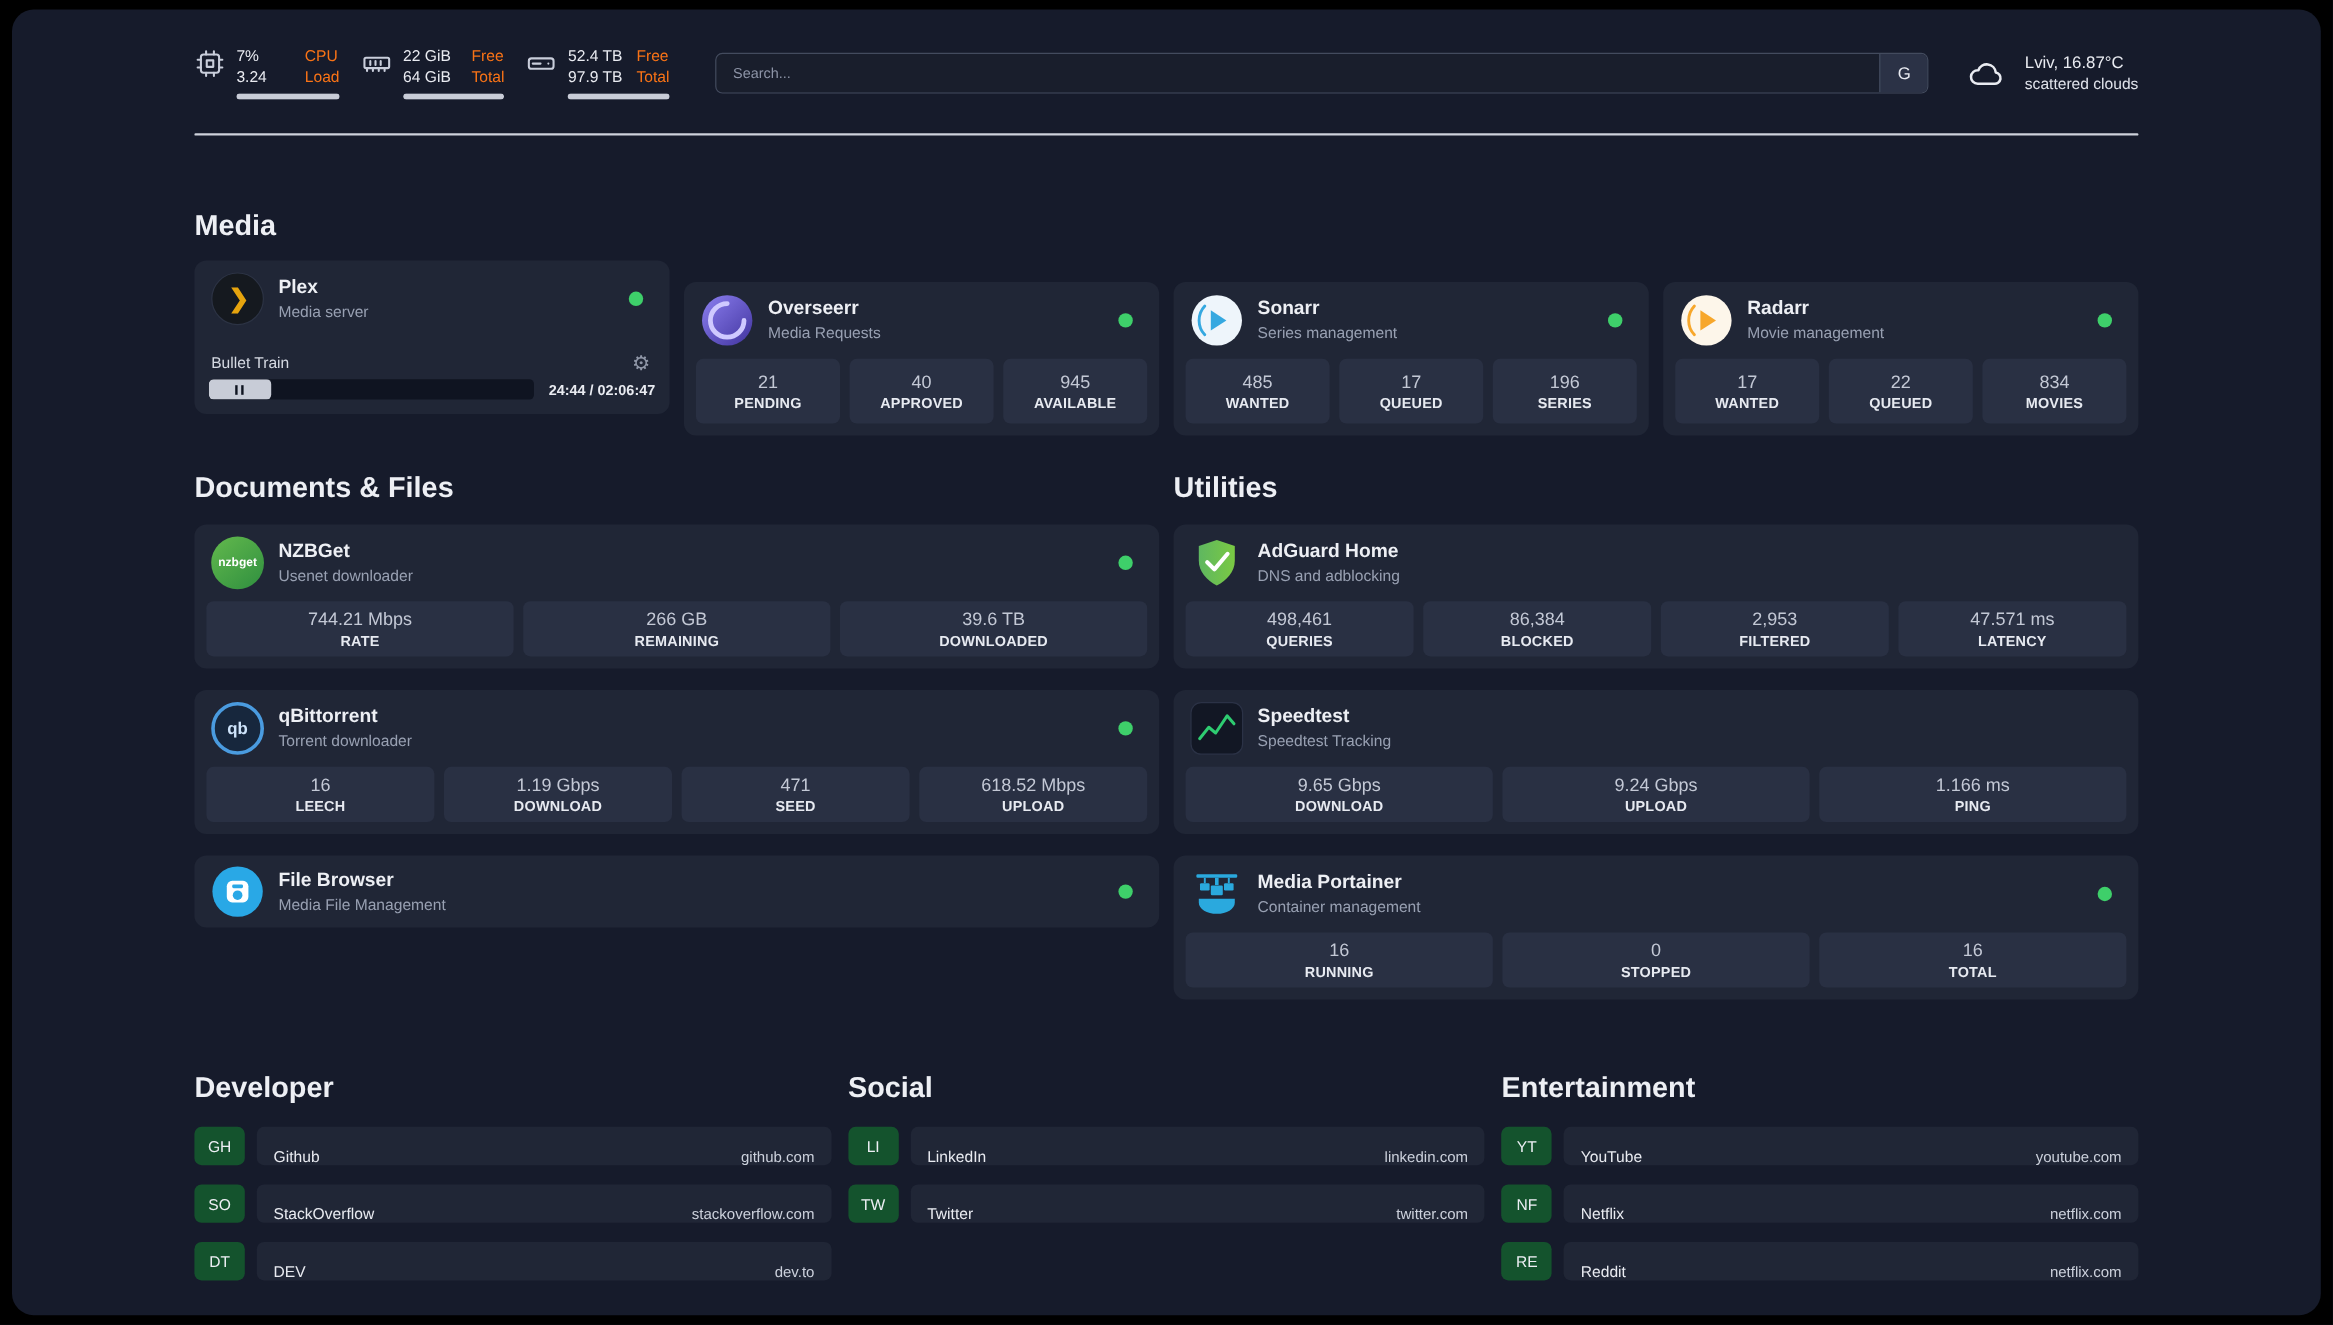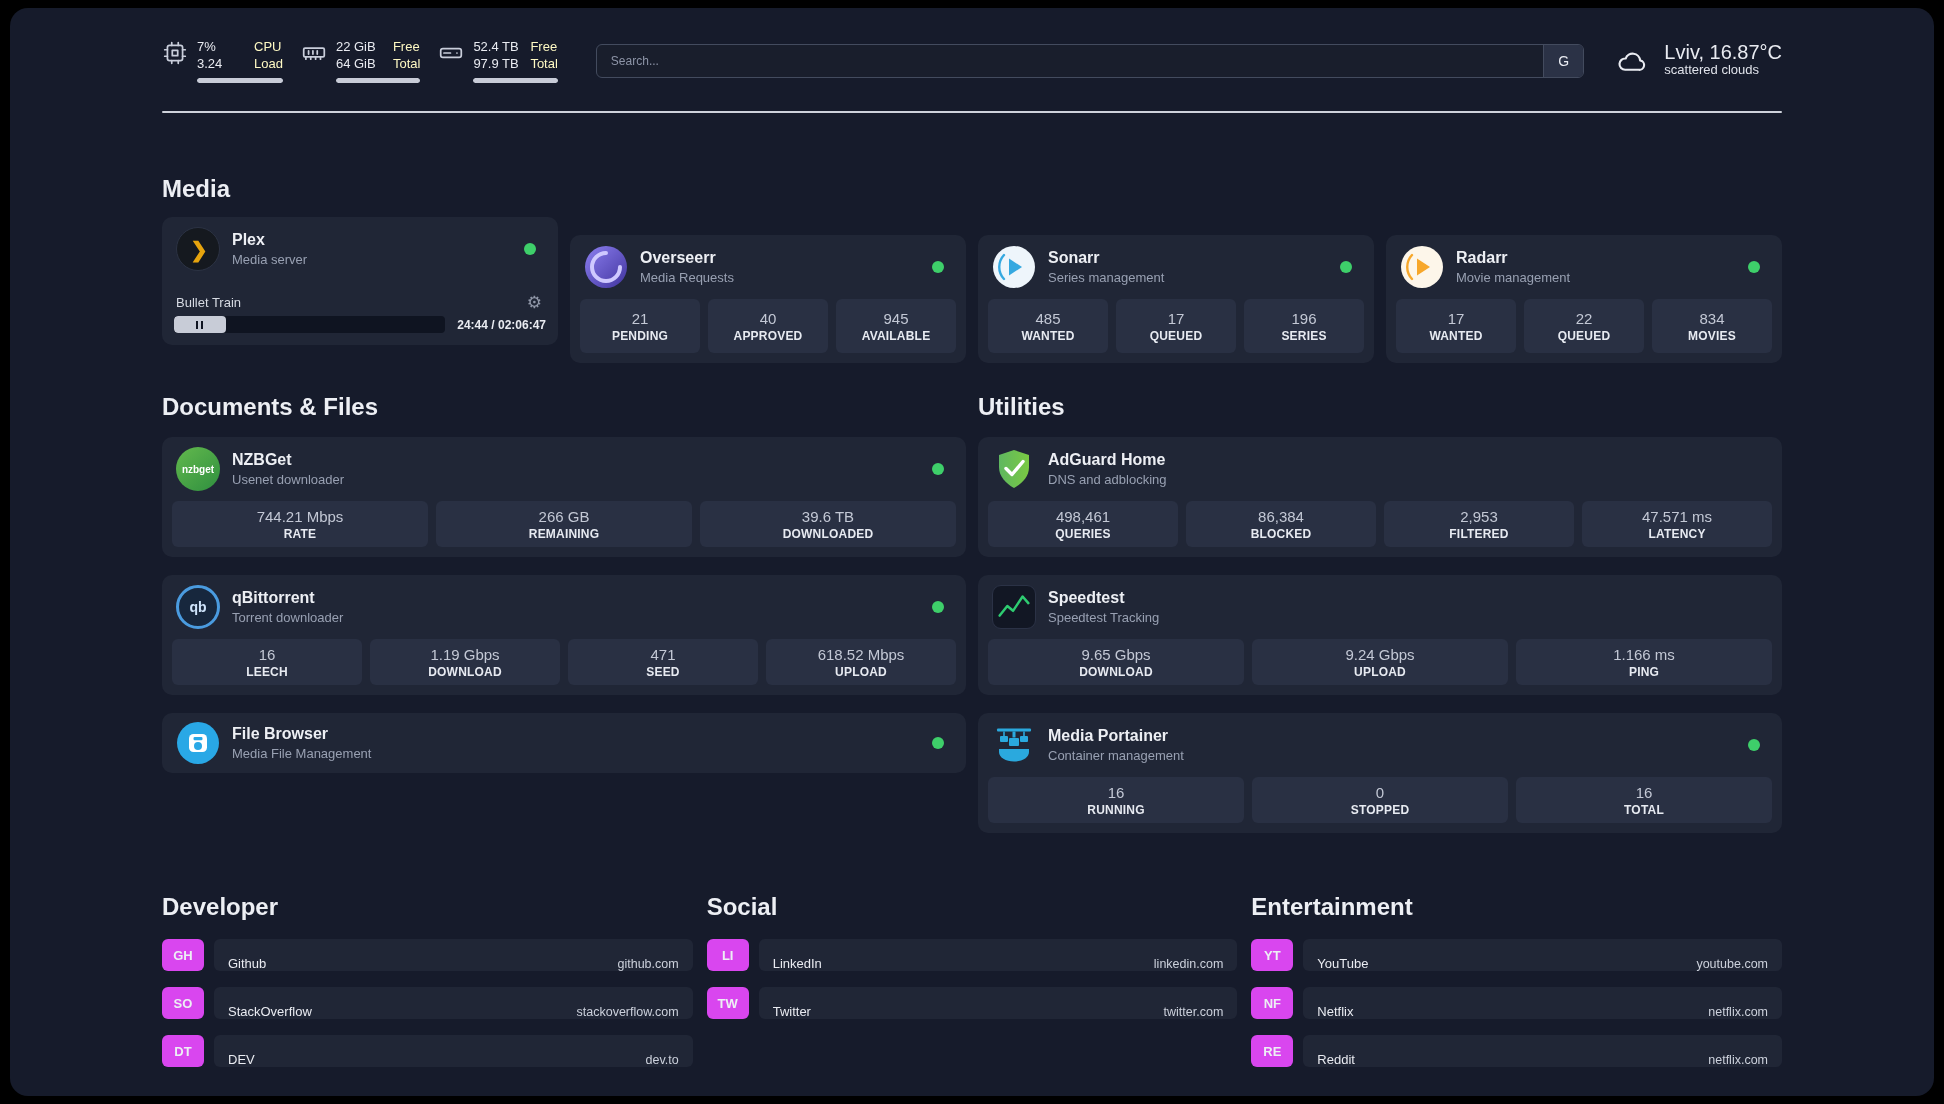--- a/index.html
+++ b/index.html
@@ -9,33 +9,33 @@
   .content{padding:30px 152px 0}
 
   
   .topbar{display:flex;align-items:center}
   .sys{margin-right:18px}
   .sys-main{display:flex;align-items:flex-start;gap:9px}
   .sys-icon{width:26px;height:26px;color:#c9cedb;margin-top:2px}
   .sys-icon svg{width:100%;height:100%;stroke:currentColor;fill:none;stroke-width:1.6;stroke-linecap:round;stroke-linejoin:round}
   .sys-col{display:flex;flex-direction:column;line-height:17px;font-size:13px}
   .sys-vals{color:#e9ebf1;min-width:48px}
-  .sys-labels{color:#fef9c3}
+  .sys-labels{color:#f97316}
   .sys-bar{height:5px;border-radius:3px;background:#39404f;margin:6px 0 0 35px;overflow:hidden}
   .sys-bar .fill{display:block;height:100%;background:#c8ccd7;border-radius:3px}
 
   .search{flex:1;display:flex;align-items:stretch;height:34px;margin:0 28px 0 20px;background:#191e2c;border:1px solid #434b5e;border-radius:6px;overflow:hidden}
   .search input{flex:1;background:transparent;border:0;outline:0;padding:0 14px;font-size:12px;color:#e2e5ec;font-family:inherit}
   .search input::placeholder{color:#8d94a7}
   .search-engine{width:40px;border:0;border-left:1px solid #434b5e;background:#2b3246;color:#e9ebf1;font-size:14px;font-family:inherit;cursor:pointer}
 
   .weather{display:flex;align-items:center;gap:12px}
   .w-icon{width:40px;height:30px;color:#e9ebf1}
   .w-icon svg{width:100%;height:100%;stroke:currentColor;fill:none;stroke-width:1.7;stroke-linejoin:round;stroke-linecap:round}
-  .w-loc{font-size:20px;color:#e9ebf1;line-height:18px}
+  .w-loc{font-size:14px;color:#e9ebf1;line-height:18px}
   .w-cond{font-size:13px;color:#dfe2ea;line-height:17px}
 
   .divider{height:2px;background:#ced2db;margin-top:28px;border:0;border-radius:1px}
 
   
   .section-title{font-size:24px;font-weight:600;color:#edeff4}
   .media-section{margin-top:62px}
   .media-section .section-title{margin-bottom:14px}
   .grid-4{display:grid;grid-template-columns:repeat(4,1fr);gap:12px}
   .cols-2{display:grid;grid-template-columns:1fr 1fr;gap:12px;margin-top:30px;align-items:start}
@@ -77,21 +77,21 @@
   .icon-nzbget{background:linear-gradient(140deg,#63b94d,#2f8f3f);border-radius:50%}
   .icon-nzbget span{color:#fff;font-weight:700;font-size:10px}
   .icon-qb{background:#17273d;border:3px solid #4a9bdf;border-radius:50%}
   .icon-qb span{color:#cfe4fb;font-weight:700;font-size:14px}
   .icon-speedtest{background:#121724;border:1px solid #2b3246;border-radius:9px}
 
   
   .cols-3{display:grid;grid-template-columns:repeat(3,1fr);gap:14px;margin-top:60px}
   .bm-title{margin-bottom:18px}
   .bm-row{display:flex;gap:10px;height:32px;margin-bottom:16px;cursor:pointer}
-  .bm-abbr{width:42px;flex:0 0 42px;background:#d946ef;border-radius:6px;display:flex;align-items:center;justify-content:center;font-size:13px;font-weight:700;color:#edeff4}
+  .bm-abbr{width:42px;flex:0 0 42px;background:#14532d;border-radius:6px;display:flex;align-items:center;justify-content:center;font-size:13px;font-weight:400;color:#edeff4}
   .bm-bar{flex:1;background:#202636;border-radius:6px;display:flex;align-items:flex-end;justify-content:space-between;padding:0 14px}
   .bm-name{font-size:13px;color:#e9ebf1}
   .bm-url{font-size:12.5px;color:#ccd1dc}
 </style>
 </head>
 <body>
 
 <div class="dashboard">
   <div class="content">
 

